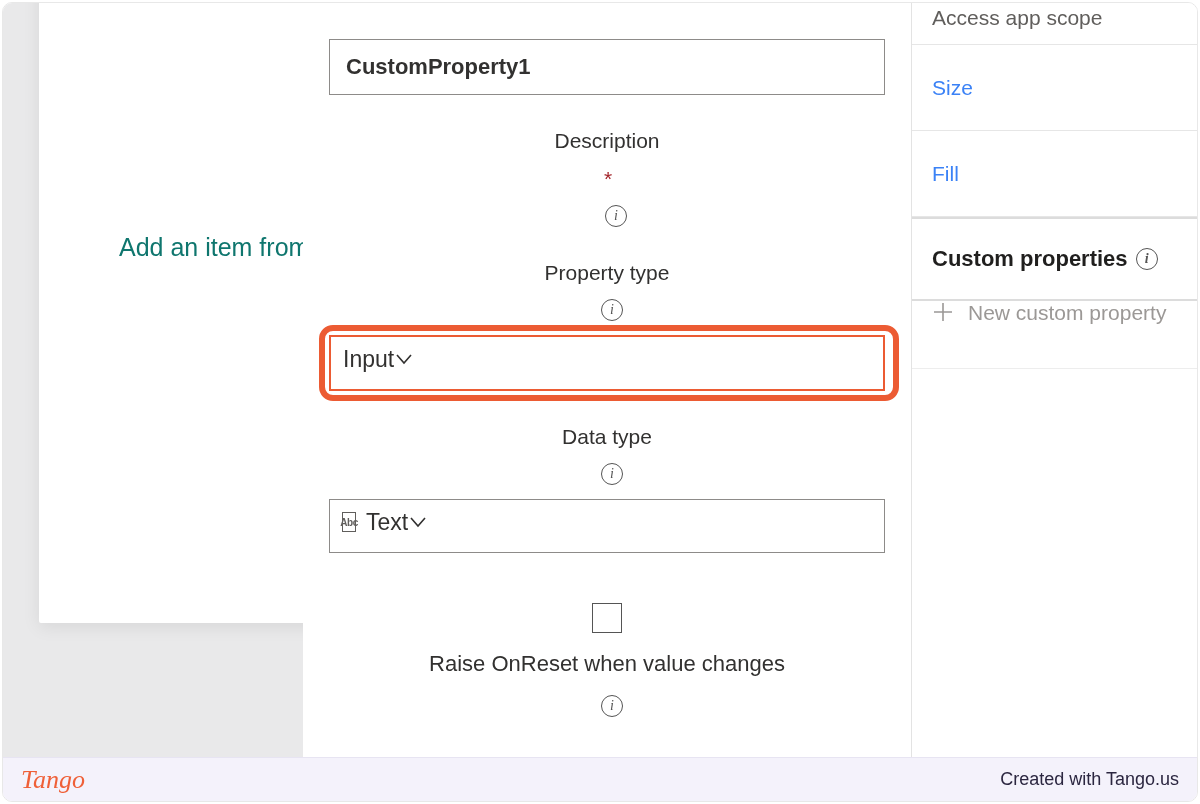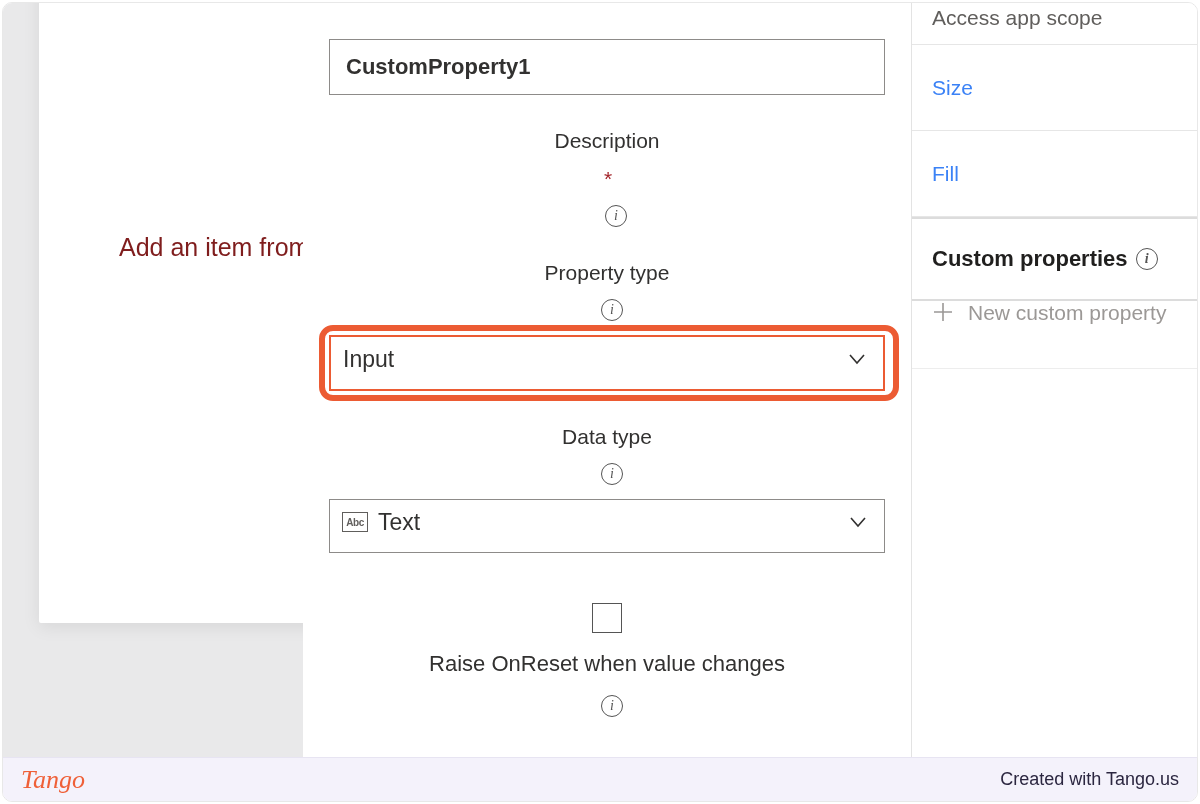--- a/index.html
+++ b/index.html
@@ -26,21 +26,21 @@
     left: 36px; top: -30px;
     width: 900px; height: 650px;
     background: #fff;
     box-shadow: 0 4px 18px rgba(0,0,0,0.08);
     border-radius: 2px;
     z-index: 1;
   }
   .canvas-placeholder {
     position: absolute;
     left: 116px; top: 230px;
-    color: #7f1d1d;
+    color: #0f766e;
     font-size: 25px;
     z-index: 2;
   }
 
   
   .panel {
     position: absolute;
     left: 300px; top: -30px;
     width: 608px; height: 790px;
     background: #fff;
@@ -121,28 +121,28 @@
     display: flex; align-items: center;
   }
 
   .select {
     width: 556px; height: 54px;
     border: 1px solid #8d8b89;
     background: #fff;
     font-size: 23px;
     color: #323130;
     padding: 0 16px 8px 12px;
-    display: flex; align-items: center; justify-content: space-between;
+    display: flex; align-items: center; justify-content: flex-start;
   }
   .select .left { display:flex; align-items:center; gap:10px; }
   .chev { width: 20px; height: 20px; }
   .chev svg { display:block; }
 
   .abc-icon {
-    width: 26px; height: 20px;
+    width: 14px; height: 20px;
     border: 1.3px solid #605e5c;
     display: inline-flex; align-items: center; justify-content: center;
     font-size: 10px; font-weight: 600; color: #605e5c;
     letter-spacing: -0.5px;
   }
 
   
   .highlight-wrap {
     position: relative;
     width: 556px;

